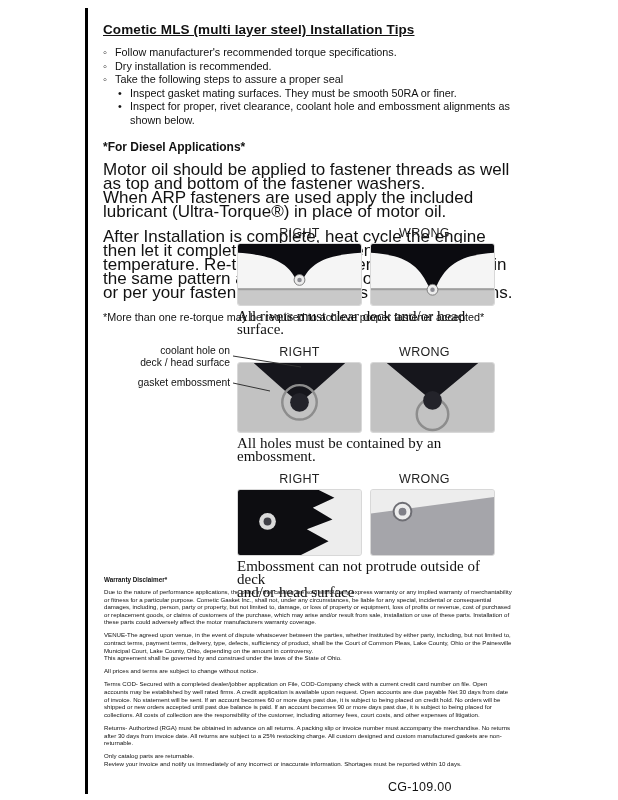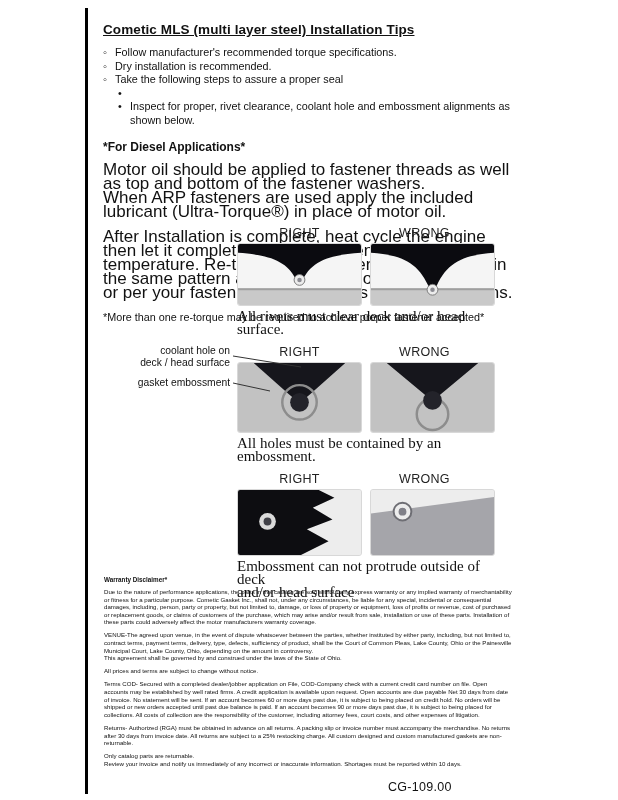--- a/index.html
+++ b/index.html
@@ -52,20 +52,21 @@
     <div class="bullet">
       <span class="mk">◦</span>
       <span>Dry installation is recommended.</span>
     </div>
     <div class="bullet">
       <span class="mk">◦</span>
       <span>Take the following steps to assure a proper seal</span>
     </div>
     <div class="bullet sub">
       <span class="mk">•</span>
+      <span>Inspect gasket mating surfaces.  They must be smooth 50RA or finer.</span>
     </div>
     <div class="bullet sub">
       <span class="mk">•</span>
       <span>Inspect for proper, rivet clearance, coolant hole and embossment alignments as shown below.</span>
     </div>
 
     <div class="diesel-head">*For Diesel Applications*</div>
     <div class="para">Motor oil should be applied to fastener threads as well as top and bottom of the fastener washers.
 When ARP fasteners are used apply the included lubricant (Ultra-Torque®) in place of motor oil.</div>
     <div class="para">After Installation is complete, heat cycle the engine then let it completely cool to ambient

